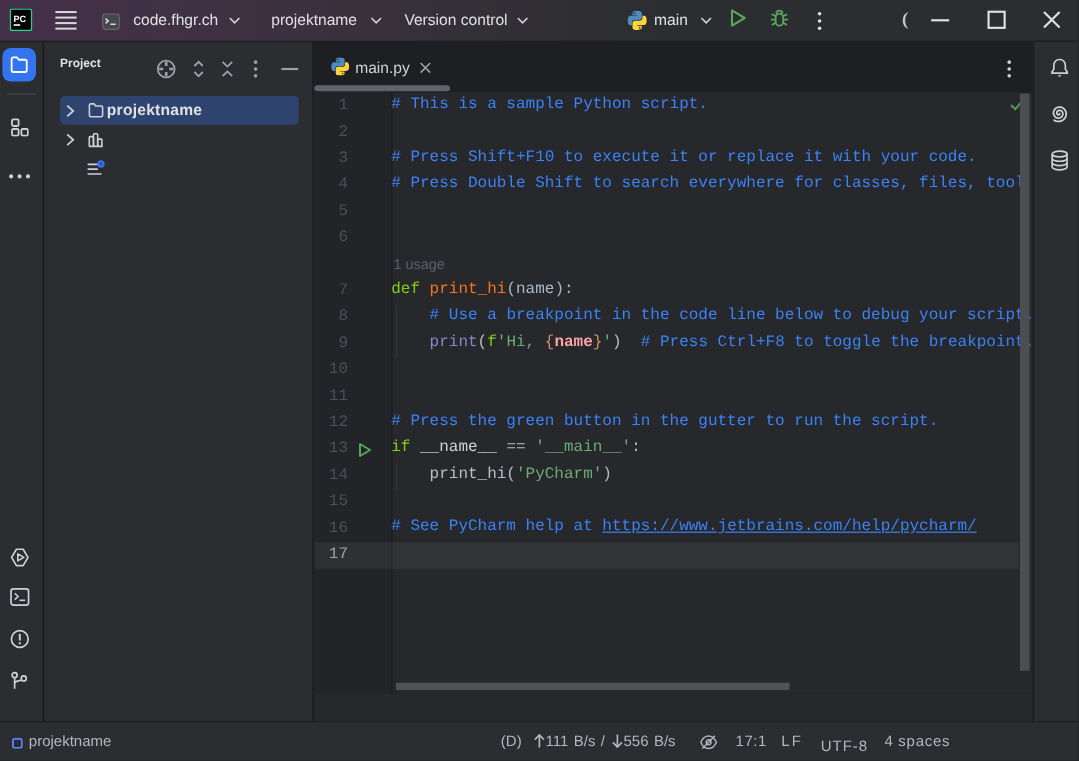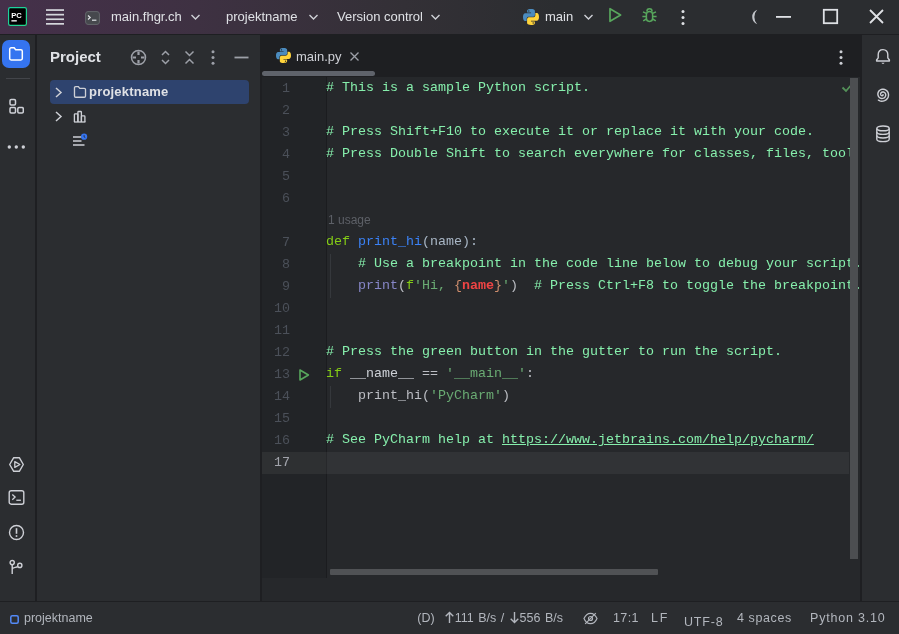--- a/index.html
+++ b/index.html
@@ -25,23 +25,23 @@
 #statusbar { position:absolute; left:0; top:601px; width:899px; height:33px; background:#2B2D30; border-top:1px solid #1E1F22;
   color:#B2B6BD; font-size:12.5px; }
 .treerow { position:absolute; left:0; height:24px; line-height:24px; color:#DFE1E5; font-size:13px; letter-spacing:0.2px; }
 
 
 #editor { position:absolute; left:0px; top:42px; width:598px; height:501px; background:#26282B; overflow:hidden; }
 .codeline { position:absolute; left:0; width:598px; height:22px; line-height:22px;
   font-family:"Liberation Mono", monospace; font-size:13.33px; white-space:pre; color:#BCBEC4; }
 .gnum { position:absolute; width:28px; height:22px; line-height:22px; text-align:right;
   font-family:"Liberation Mono", monospace; font-size:13.33px; color:#4B5059; }
-.cmt { color:#86efac; } .kw { color:#84cc16; } .fn { color:#3b82f6; }
+.cmt { color:#3b82f6; } .kw { color:#84cc16; } .fn { color:#f97316; }
 .str { color:#6AAB73; } .bi { color:#8787C8; } .par { color:#A9B7C6; }
-.brc { color:#CF8E6D; } .bold { font-weight:bold; color:#ef4444; }
+.brc { color:#CF8E6D; } .bold { font-weight:bold; color:#fca5a5; }
 </style>
 </head>
 <body>
 <div id="app">
 
   <div id="titlebar">
 
     <svg class="abs" style="left:8px;top:7px" width="19" height="19" viewBox="0 0 19 19">
       <defs>
           <linearGradient id="pcg" x1="0" y1="0" x2="1" y2="1">
@@ -61,21 +61,21 @@
           <rect y="10.4" width="18" height="1.7"></rect>
           <rect y="15" width="18" height="1.7"></rect>
         </g>
     </svg>
 
     <svg class="abs" style="left:85px;top:11px" width="15" height="14" viewBox="0 0 15 14">
       <rect x="0.6" y="0.6" width="13.8" height="12.8" rx="2.4" fill="#46484D" stroke="#63666B" stroke-width="1"></rect>
       <path d="M3 4.5l2.2 2L3 8.5" stroke="#DFE1E5" stroke-width="1.2" fill="none"></path>
       <rect x="7" y="8.6" width="4.4" height="1.2" fill="#DFE1E5"></rect>
     </svg>
-    <div class="tbtext" style="left:111px">main.fhgr.ch</div>
+    <div class="tbtext" style="left:111px">code.fhgr.ch</div>
     <svg class="abs" style="left:190px;top:13px" width="11" height="8" viewBox="0 0 11 8">
         <path d="M1.5 2l4 4 4-4" stroke="#CED0D6" stroke-width="1.4" fill="none"></path>
       </svg>
     <div class="tbtext" style="left:226px">projektname</div>
     <svg class="abs" style="left:308px;top:13px" width="11" height="8" viewBox="0 0 11 8">
         <path d="M1.5 2l4 4 4-4" stroke="#CED0D6" stroke-width="1.4" fill="none"></path>
       </svg>
     <div class="tbtext" style="left:337px">Version control</div>
     <svg class="abs" style="left:430px;top:13px" width="11" height="8" viewBox="0 0 11 8">
         <path d="M1.5 2l4 4 4-4" stroke="#CED0D6" stroke-width="1.4" fill="none"></path>
@@ -170,21 +170,21 @@
     <svg class="abs" style="left:8px;top:524px" width="17" height="17" viewBox="0 0 17 17">
       <g fill="none" stroke="#CED0D6" stroke-width="1.4">
         <circle cx="4.2" cy="3.6" r="2.1"></circle>
         <circle cx="11.8" cy="6.4" r="2.1"></circle>
         <path d="M4.2 5.7V15M4.2 10.5c0-2.5 3.4-1.7 5.7-2.8"></path>
       </g>
     </svg>
   </div>
 
   <div id="projpanel">
-    <div class="abs" style="left:13px;top:13px;font-size:15px;font-weight:bold;color:#DFE1E5">Project</div>
+    <div class="abs" style="left:13px;top:13px;font-size:10px;font-weight:bold;color:#DFE1E5">Project</div>
 
     <svg class="abs" style="left:93px;top:14px" width="17" height="17" viewBox="0 0 17 17">
       <circle cx="8.5" cy="8.5" r="7" fill="none" stroke="#9DA0A8" stroke-width="1.5"></circle>
       <g stroke="#9DA0A8" stroke-width="2.2">
           <path d="M8.5 2.6v3.4M8.5 11v3.4M2.6 8.5h3.4M11 8.5h3.4"></path>
         </g>
     </svg>
 
     <svg class="abs" style="left:120px;top:14px" width="17" height="17" viewBox="0 0 17 17">
       <g fill="none" stroke="#9DA0A8" stroke-width="1.5">
@@ -353,16 +353,15 @@
           <path d="M2 8.5C3.5 5.0 5.8 3.3 8.5 3.3s5 1.7 6.5 5.2c-1.5 3.5-3.8 5.2-6.5 5.2S3.5 12 2 8.5z"></path>
           <circle cx="8.5" cy="8.5" r="2"></circle>
           <path d="M3.2 13.8L13.8 3.2"></path>
         </g>
       </svg>
     </div>
     <div class="abs" style="left:613px;top:0;height:33px;line-height:32px;letter-spacing:0.4px">17:1</div>
     <div class="abs" style="left:651px;top:0;height:33px;line-height:32px;letter-spacing:1.8px">LF</div>
     <div class="abs" style="left:684px;top:4px;height:33px;line-height:32px;letter-spacing:0.8px">UTF-8</div>
     <div class="abs" style="left:737px;top:0;height:33px;line-height:32px;letter-spacing:0.6px">4 spaces</div>
-    <div class="abs" style="left:810px;top:0;height:33px;line-height:32px;letter-spacing:0.8px">Python 3.10</div>
   </div>
 
 </div>
 
 </body></html>

